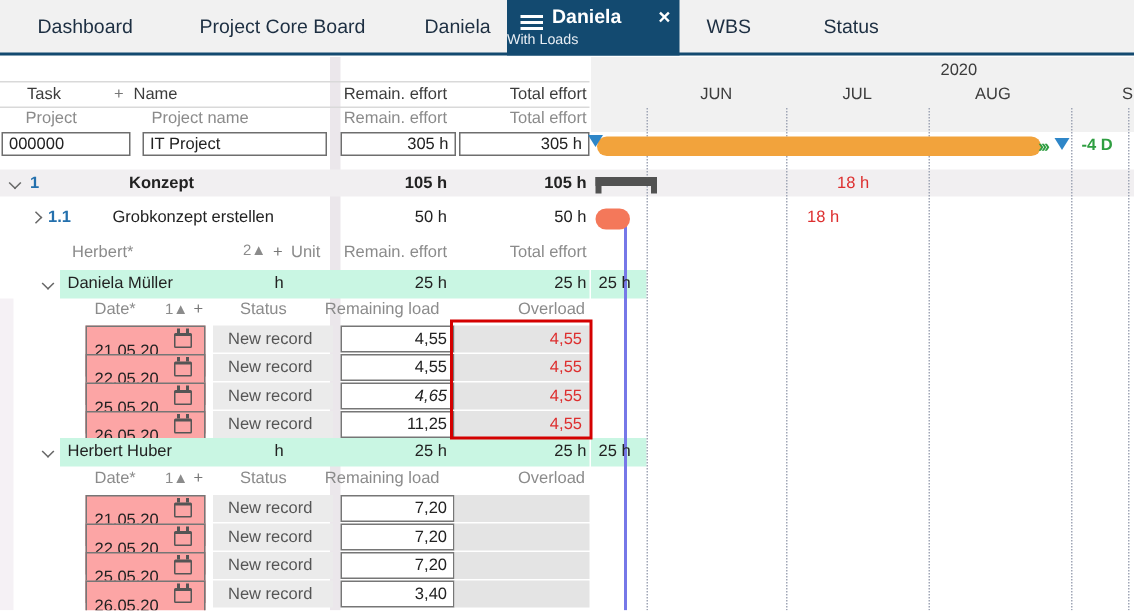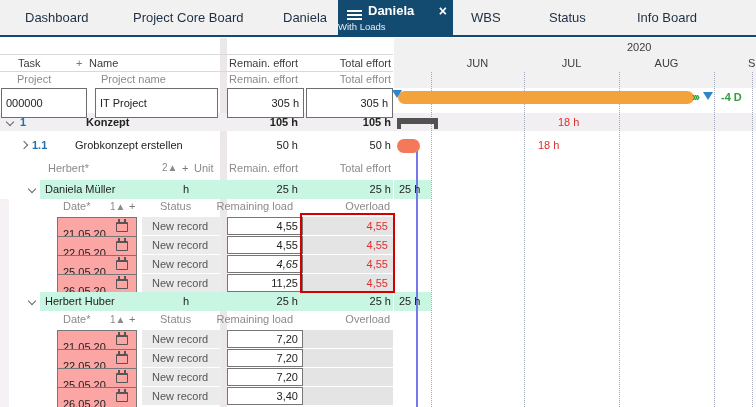--- a/index.html
+++ b/index.html
@@ -45,21 +45,21 @@
   .bar-task { position:absolute; left:397px; top:139px; width:23px; height:14px; border-radius:7px; background:#f4785a; z-index:4; cursor:pointer; }
   .mint-gantt { position:absolute; left:394px; width:37px; height:19px; background:#c9f6e3; z-index:1; }
   .gantt-load { position:absolute; left:399px; line-height:19px; z-index:5; color:#222; }
   .ovl-label { position:absolute; color:#dd2f2f; z-index:5; }
 
   
   .group-band { position:absolute; left:40px; width:353px; height:19px; background:#c9f6e3; cursor:pointer; }
   .chev { position:absolute; width:6px; height:6px; border-right:1.2px solid #666; border-bottom:1.2px solid #666; cursor:pointer; }
   .down { transform:rotate(45deg); }
   .rightc { transform:rotate(-45deg); }
-  .ibox { position:absolute; height:16px; border:1px solid #6e6e6e; background:#fff; font:inherit; padding:14px 4px; color:#222; }
+  .ibox { position:absolute; height:16px; border:1px solid #6e6e6e; background:#fff; font:inherit; padding:0 4px; color:#222; }
   .dbox { position:absolute; left:57px; width:80px; height:18px; border:1px solid #767676; background:#fca5a5; font:inherit; padding:16px 5px; color:#222; }
   .lbox { position:absolute; left:227px; width:76px; height:18px; border:1px solid #767676; background:#fff; font:inherit; padding:0 4px; text-align:right; color:#222; }
   .chip { position:absolute; left:142px; width:80px; height:18px; background:#ebebeb; line-height:18px; padding-left:10px; color:#555; cursor:pointer; }
   .ovl { position:absolute; left:303px; width:90px; height:18px; background:#e4e4e4; line-height:18px; text-align:right; padding-right:5px; color:#dd2f2f; }
   .alert { position:absolute; left:300px; top:213px; width:95px; height:80px; border:2px solid #d40000; z-index:6; pointer-events:none; }
   .cal { position:absolute; width:12px; height:10px; border:1px solid #555; border-top-width:2px; border-radius:1px; z-index:2; cursor:pointer; }
   .cal::before, .cal::after { content:""; position:absolute; top:-5px; width:2px; height:3px; background:#555; }
   .cal::before { left:1px; } .cal::after { right:1px; }
   .sort { font-size:10px; color:#8b8b8b; cursor:pointer; }
   .plus { color:#777; cursor:pointer; }
@@ -78,38 +78,37 @@
           <i></i>
           <i></i>
           <i></i>
         </span>
       <span class="ta-label">Daniela</span>
       <span class="tab-close">×</span>
       <div class="tab-sub">With Loads</div>
     </div>
     <div class="tab" style="left:471px">WBS</div>
     <div class="tab" style="left:549px">Status</div>
-    <div class="tab" style="left:637px">Info Board</div>
   </div>
 
   <div class="sep-strip"></div>
   <div class="gantt-head"></div>
   <div class="left-strip"></div>
   <div class="konzept-band"></div>
 
   <div class="gline" style="left:431px"></div>
   <div class="gline" style="left:524px"></div>
   <div class="gline" style="left:619px"></div>
   <div class="gline" style="left:714px"></div>
   <div class="gline" style="left:752px"></div>
 
   <div class="abs dark" style="left:627px; top:40px; line-height:14px">2020</div>
   <div class="abs dark" style="left:462px; top:56px; width:31px; text-align:center; line-height:14px">JUN</div>
   <div class="abs dark" style="left:556px; top:56px; width:31px; text-align:center; line-height:14px">JUL</div>
-  <div class="abs dark" style="left:650px; top:56px; width:33px; text-align:center; line-height:14px">AUG</div>
+  <div class="abs dark" style="left:650px; top:56px; width:33px; line-height:14px">AUG</div>
   <div class="abs dark" style="left:748px; top:56px; line-height:14px">S</div>
 
   <div class="hline" style="top:54px"></div>
   <div class="hline" style="top:71px"></div>
 
   <div class="abs dark" style="left:18px; top:55px; line-height:16px">Task</div>
   <div class="abs plus" style="left:76px; top:55px; line-height:16px">+</div>
   <div class="abs dark" style="left:89px; top:55px; line-height:16px">Name</div>
   <div class="abs dark r" style="left:205px; top:55px; width:93px; line-height:16px">Remain. effort</div>
   <div class="abs dark r" style="left:300px; top:55px; width:91px; line-height:16px">Total effort</div>

